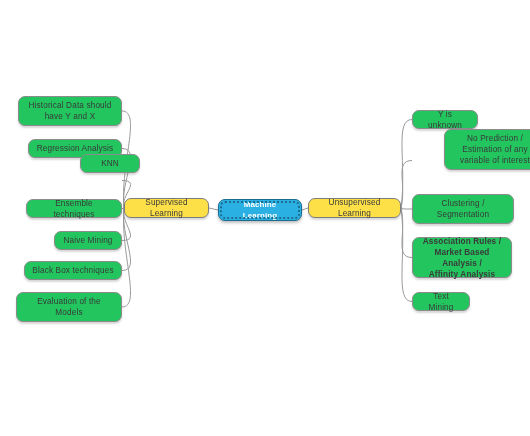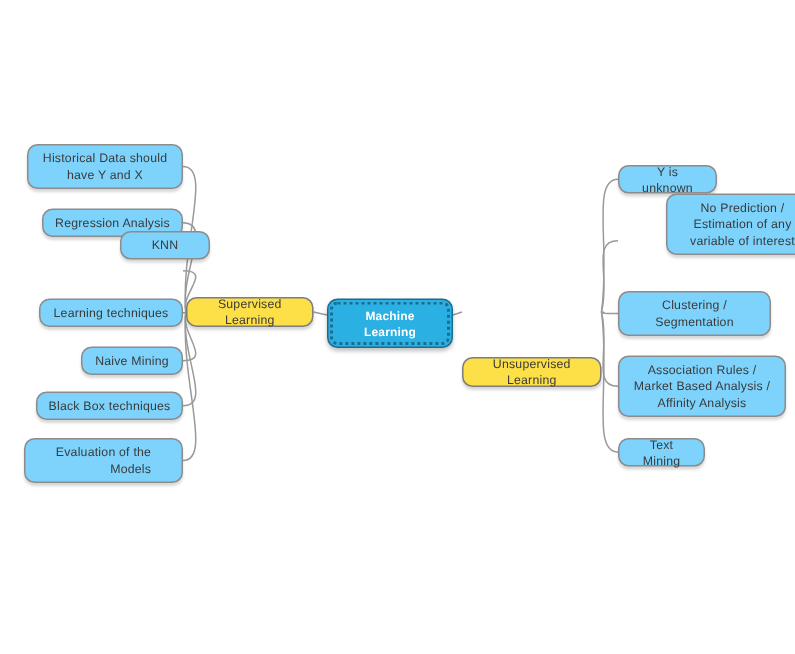--- a/index.html
+++ b/index.html
@@ -26,21 +26,21 @@
     position: absolute;
     left: 0; top: 0;
     width: 530px;
     height: 436px;
     pointer-events: none;
   }
 
   .node {
     position: absolute;
     box-sizing: border-box;
-    background: #7dd3fc;
+    background: #22c55e;
     border: 1px solid #8c8c8c;
     border-radius: 7px;
     color: #3a3a3a;
     font-size: 8.2px;
     line-height: 11px;
     text-align: center;
     display: flex;
     align-items: center;
     justify-content: center;
     padding: 3px 7px;
@@ -79,35 +79,35 @@
       <path d="M 122 208.5 C 142 208.5, 120 208.225, 124 208" fill="none" stroke="#9a9a9a" stroke-width="1"></path>
       <path d="M 122 240.5 C 142 240.5, 120 222.625, 124 208" fill="none" stroke="#9a9a9a" stroke-width="1"></path>
       <path d="M 122 270.5 C 142 270.5, 120 236.125, 124 208" fill="none" stroke="#9a9a9a" stroke-width="1"></path>
       <path d="M 122 307 C 142 307, 120 252.55, 124 208" fill="none" stroke="#9a9a9a" stroke-width="1"></path>
       <path d="M 401 208 C 407 163.75, 394 119.5, 412 119.5" fill="none" stroke="#9a9a9a" stroke-width="1"></path>
       <path d="M 401 208 C 407 184.25, 394 160.5, 412 160.5" fill="none" stroke="#9a9a9a" stroke-width="1"></path>
       <path d="M 401 208 C 407 208.5, 394 209, 412 209" fill="none" stroke="#9a9a9a" stroke-width="1"></path>
       <path d="M 401 208 C 407 232.75, 394 257.5, 412 257.5" fill="none" stroke="#9a9a9a" stroke-width="1"></path>
       <path d="M 401 208 C 407 254.75, 394 301.5, 412 301.5" fill="none" stroke="#9a9a9a" stroke-width="1"></path>
     </svg>
-<div class="node center" style="left: 218px; top: 199px; width: 84px; height: 33px;">Machine Learning</div>
+<div class="node center" style="left: 218px; top: 199px; width: 84px; height: 22px;">Machine Learning</div>
     <div class="node branch" style="left: 124px; top: 198px; width: 85px; height: 20px;">Supervised Learning</div>
-    <div class="node branch" style="left: 308px; top: 198px; width: 93px; height: 20px; margin-top: 40px;">Unsupervised Learning</div>
+    <div class="node branch" style="left: 308px; top: 198px; width: 93px; height: 20px;">Unsupervised Learning</div>
     <div class="node" style="left: 18px; top: 96px; width: 104px; height: 30px;">Historical Data should
 have Y and X</div>
     <div class="node" style="left: 28px; top: 139px; width: 94px; height: 19px;">Regression Analysis</div>
     <div class="node" style="left: 80px; top: 154px; width: 60px; height: 19px;">KNN</div>
-    <div class="node" style="left: 26px; top: 199px; width: 96px; height: 19px;">Learning techniques</div>
+    <div class="node" style="left: 26px; top: 199px; width: 96px; height: 19px;">Ensemble techniques</div>
     <div class="node" style="left: 54px; top: 231px; width: 68px; height: 19px;">Naive Mining</div>
     <div class="node" style="left: 24px; top: 261px; width: 98px; height: 19px; text-align: center;">Black Box techniques</div>
-    <div class="node" style="left: 16px; top: 292px; width: 106px; height: 30px; text-align: right;">Evaluation of the
+    <div class="node" style="left: 16px; top: 292px; width: 106px; height: 30px;">Evaluation of the
 Models</div>
     <div class="node" style="left: 412px; top: 110px; width: 66px; height: 19px;">Y is unknown</div>
     <div class="node" style="left: 412px; top: 129px; width: 102px; height: 41px; margin-left: 32px;">No Prediction /
 Estimation of any
 variable of interest</div>
     <div class="node" style="left: 412px; top: 194px; width: 102px; height: 30px;">Clustering /
 Segmentation</div>
-    <div class="node" style="left: 412px; top: 237px; width: 112px; height: 41px;">Association Rules /
+    <div class="node" style="left: 412px; top: 237px; width: 100px; height: 41px; font-weight: bold;">Association Rules /
 Market Based Analysis /
 Affinity Analysis</div>
     <div class="node" style="left: 412px; top: 292px; width: 58px; height: 19px;">Text Mining</div>
   </div>
 
 </body></html>

